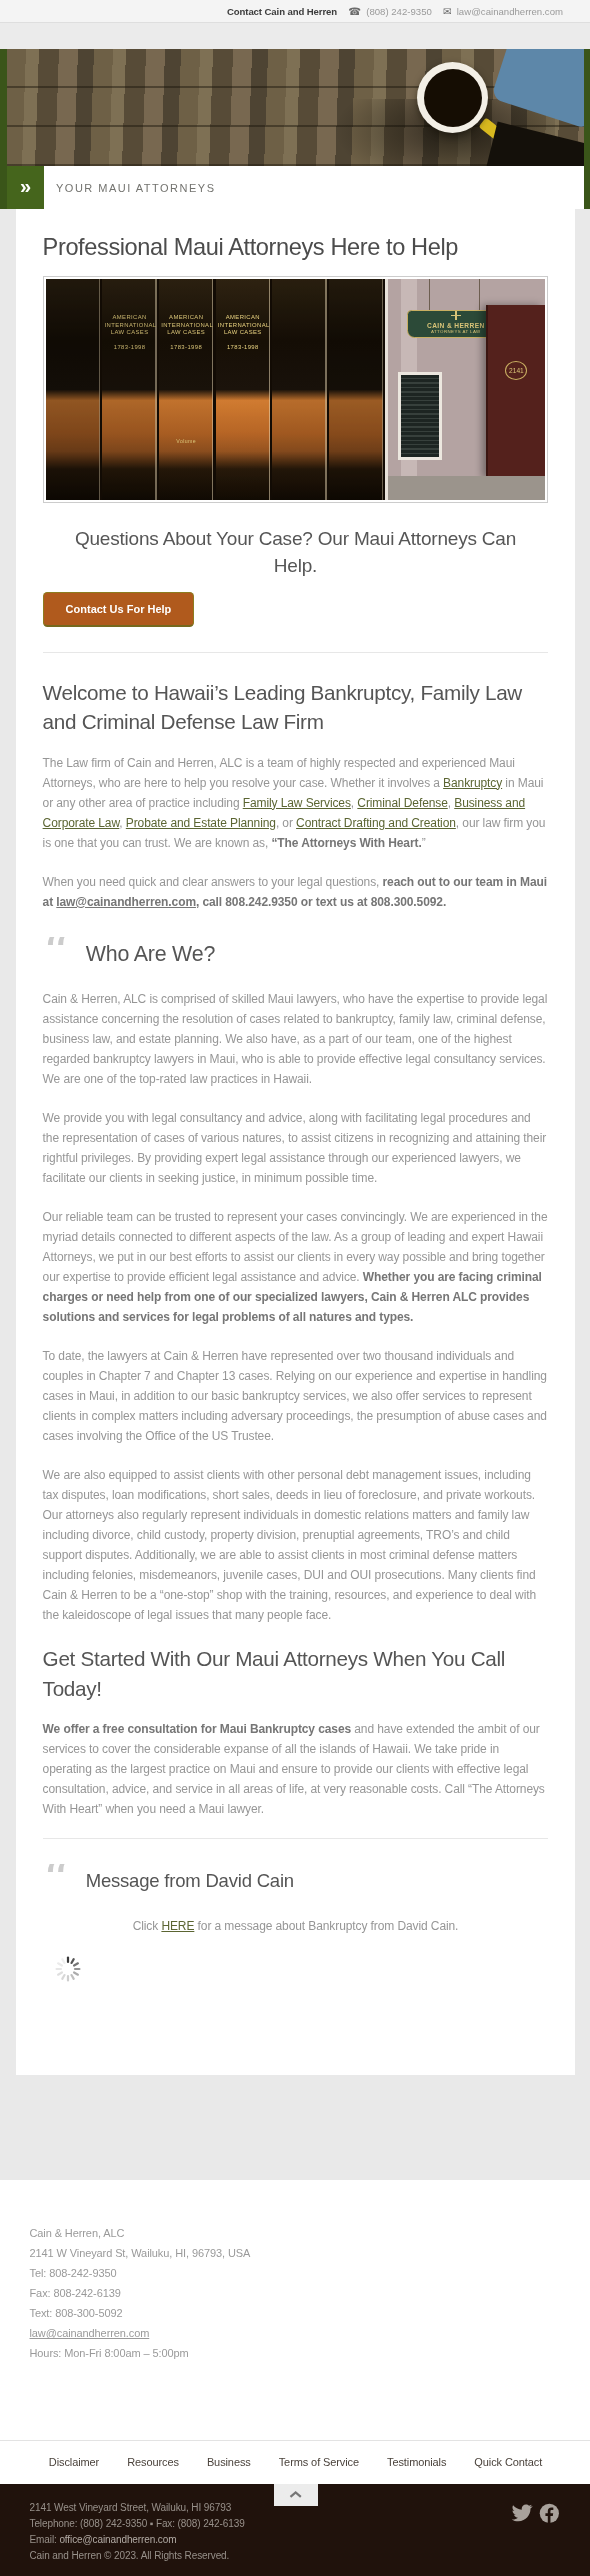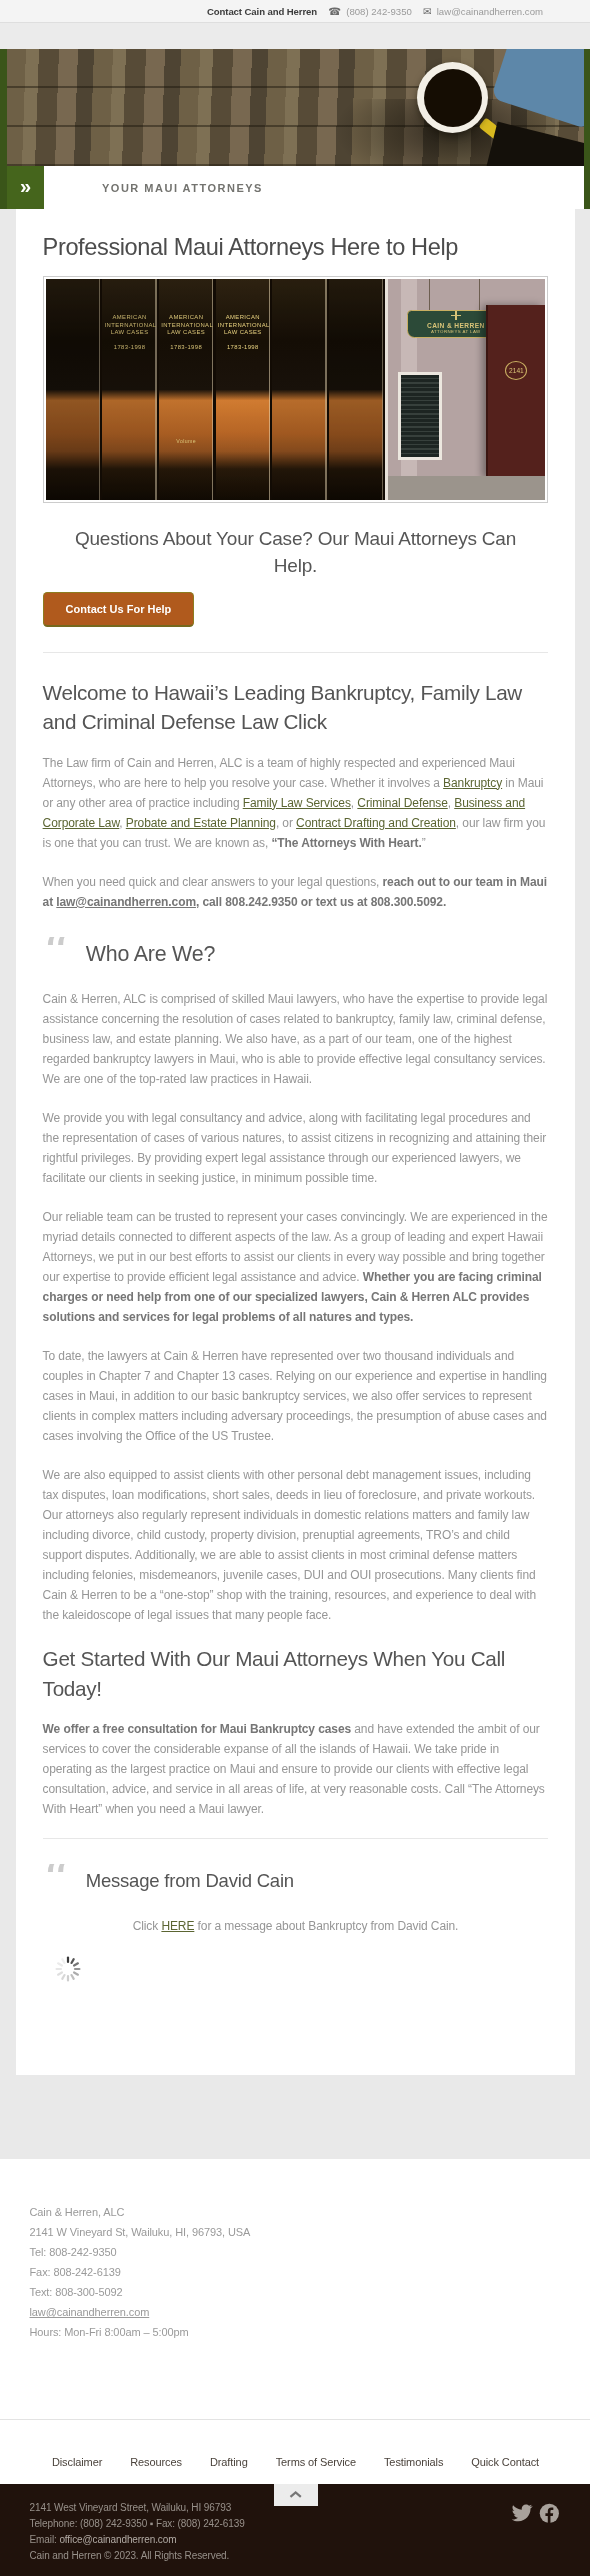--- a/index.html
+++ b/index.html
@@ -2,21 +2,21 @@
 <html style="font-size:11.8px"><head>
 <meta charset="utf-8">
 <style>
   * { margin:0; padding:0; box-sizing:border-box; }
   html,body { background:#e9e9e9; }
   body { font-family:"Liberation Sans", sans-serif; width:591px; margin:0 auto; }
   .page { position:relative; width:591px; min-height:2576px; display:flex; flex-direction:column; background:#e9e9e9; overflow:hidden; }
 
   
   .topbar { height:23px; background:#f4f4f4; border-bottom:0.7px solid #dedede;
-            display:flex; align-items:center; justify-content:flex-end; padding-right:48px; gap:5.2px;
+            display:flex; align-items:center; justify-content:flex-end; padding-right:28px; gap:5.2px;
             font-size:9.6px; color:#9a9a9a; }
   .topbar .contact-label { font-weight:bold; color:#3c3c3c; letter-spacing:-0.1px; }
   .topbar .ico { color:#6b6b6b; font-size:10.3px; margin-left:5.9px; }
   .topbar a { color:#9a9a9a; text-decoration:none; }
   .subband { height:26px; background:#ebebeb; }
 
   
   .hero { position:relative; height:117px; border-left:7.4px solid #3a5519; border-right:7.4px solid #3a5519;
           overflow:hidden;
           background:
@@ -30,22 +30,22 @@
   .hero .cup .coffee { position:absolute; left:6.6px; top:6.6px; width:58px; height:58px; border-radius:50%; background:#150d03; }
   .hero .handle { position:absolute; left:473px; top:74px; width:22px; height:11.8px; background:#d8b91f; border-radius:3px; transform:rotate(38deg); }
   .hero .bluepad { position:absolute; right:-20.7px; top:-22px; width:103px; height:89px; background:#5d87a9; border-radius:11.8px; transform:rotate(18deg); }
   .hero .darkcorner { position:absolute; right:-14.8px; bottom:-34px; width:111px; height:66px; background:#14100a; transform:rotate(14deg); }
 
   
   .crumbbar { height:43px; background:#ffffff; border-left:7.4px solid #3a5519; border-right:7.4px solid #3a5519;
               display:flex; align-items:stretch; }
   .crumb-tile { width:37px; background:#45651c; color:#fff; display:flex; align-items:center; justify-content:center;
                 font-size:20px; font-weight:bold; line-height:1; padding-bottom:3px; }
-  .crumb-label { display:flex; align-items:center; padding-left:22px; font-size:11px; letter-spacing:1.5px;
-                 color:#73736f; font-weight:bold;margin-left:36px; }
+  .crumb-label { display:flex; align-items:center; padding-left:12px; font-size:11px; letter-spacing:1.5px;
+                 color:#73736f; font-weight:normal; }
 
   
   .card { background:#fff; margin:0 16px; padding:19px 26.6px 0; }
   h1.page-title { font-size:23.6px; font-weight:400; color:#4c4c4c; letter-spacing:-0.4px; margin:5.9px 0 14.8px; }
 
   
   .figure { border:0.7px solid #cccccc; background:#fff; padding:2.2px; margin:0 0 22px; }
   .figure-inner { position:relative; height:221px; display:flex; background:#120b04; overflow:hidden; }
   .books { position:relative; flex:1 1 68%; display:flex; }
   .spine { position:relative; flex:1; margin-right:2.2px;
@@ -103,21 +103,21 @@
   .w-left { width:273px; }
   .w-left .line { font-size:11px; line-height:20px; color:#9a9a9a; letter-spacing:-0.1px; }
   .w-left a { color:#9a9a9a; text-decoration:underline; }
   .w-right { flex:1; position:relative; }
   .w-title { font-size:11px; letter-spacing:0.7px; color:#6e6e6e; font-weight:bold; }
   .w-right .spin { position:absolute; left:102px; top:124px; }
 
   
   .menubar { background:#fff; border-top:0.7px solid #e3e3e3; display:flex; justify-content:center; gap:28px;
              padding:14.8px 0 16px; }
-  .menubar a { font-size:11px; color:#4b433c; text-decoration:none; letter-spacing:-0.1px;margin-top:21px; }
+  .menubar a { font-size:11px; color:#4b433c; text-decoration:none; letter-spacing:-0.1px; }
 
   
   .brown { position:relative; background:#20120c; height:92px; padding:16px 0 0 29.5px; }
   .totop { position:absolute; left:50%; top:0; margin-left:-22px; width:44px; height:22px; background:#ececec;
            display:flex; align-items:center; justify-content:center; cursor:pointer; }
   .totop svg { display:block; }
   .brown .line { font-size:10px; line-height:16px; color:#97908a; letter-spacing:-0.1px; }
   .brown .line a { color:#b1aaa4; text-decoration:none; }
   .socials { position:absolute; right:31px; top:19px; display:flex; align-items:center; gap:5.9px; }
   .socials svg { display:block; }
@@ -207,21 +207,21 @@
         </div>
       </div>
     </div>
 
     <h2 class="cta-heading">Questions About Your Case? Our Maui Attorneys Can Help.</h2>
     <div class="cta-button-row">
       <span class="cta-button">Contact Us For Help</span>
     </div>
     <hr class="divider">
 
-    <h2 class="section-heading">Welcome to Hawaii’s Leading Bankruptcy, Family Law and Criminal Defense Law Click</h2>
+    <h2 class="section-heading">Welcome to Hawaii’s Leading Bankruptcy, Family Law and Criminal Defense Law Firm</h2>
     <p class="body-text"><span>The Law firm of Cain and Herren, ALC is a team of highly respected and experienced Maui Attorneys, who are here to help you resolve your case. Whether it involves a </span><a href="#" class="lnk">Bankruptcy</a><span> in Maui or any other area of practice including </span><a href="#" class="lnk">Family Law Services</a><span>, </span><a href="#" class="lnk">Criminal Defense</a><span>, </span><a href="#" class="lnk">Business and Corporate Law</a><span>, </span><a href="#" class="lnk">Probate and Estate Planning</a><span>, or </span><a href="#" class="lnk">Contract Drafting and Creation</a><span>, our law firm you is one that you can trust. We are known as, </span><span class="b">“The Attorneys With Heart.</span><span>”</span></p>
     <p class="body-text"><span>When you need quick and clear answers to your legal questions, </span><span class="b">reach out to our team in Maui at </span><a href="#" class="lnk b">law@cainandherren.com</a><span class="b">, call 808.242.9350 or text us at 808.300.5092.</span></p>
 
     <div class="quote-block">
       <span class="quote-icon">“</span>
       <span class="quote-text">Who Are We?</span>
     </div>
     <p class="body-text"><span>Cain &amp; Herren, ALC is comprised of skilled Maui lawyers, who have the expertise to provide legal assistance concerning the resolution of cases related to bankruptcy, family law, criminal defense, business law, and estate planning. We also have, as a part of our team, one of the highest regarded bankruptcy lawyers in Maui, who is able to provide effective legal consultancy services. We are one of the top-rated law practices in Hawaii.</span></p>
     <p class="body-text"><span>We provide you with legal consultancy and advice, along with facilitating legal procedures and the representation of cases of various natures, to assist citizens in recognizing and attaining their rightful privileges. By providing expert legal assistance through our experienced lawyers, we facilitate our clients in seeking justice, in minimum possible time.</span></p>
     <p class="body-text"><span>Our reliable team can be trusted to represent your cases convincingly. We are experienced in the myriad details connected to different aspects of the law. As a group of leading and expert Hawaii Attorneys, we put in our best efforts to assist our clients in every way possible and bring together our expertise to provide efficient legal assistance and advice. </span><span class="b">Whether you are facing criminal charges or need help from one of our specialized lawyers, Cain &amp; Herren ALC provides solutions and services for legal problems of all natures and types.</span></p>
@@ -266,21 +266,21 @@
       <div class="line">Fax: 808-242-6139</div>
       <div class="line">Text: 808-300-5092</div>
       <div class="line"><a href="#">law@cainandherren.com</a></div>
       <div class="line">Hours: Mon-Fri 8:00am – 5:00pm</div>
     </div>
   </div>
 
   <div class="menubar">
       <a href="#">Disclaimer</a>
       <a href="#">Resources</a>
-      <a href="#">Drafting</a>
+      <a href="#">Business</a>
       <a href="#">Terms of Service</a>
       <a href="#">Testimonials</a>
       <a href="#">Quick Contact</a>
     </div>
 
   <div class="brown">
     <div class="totop">
       <svg width="13.3" height="7.4" viewBox="0 0 18 10">
         <polyline points="2,8 9,2 16,8" fill="none" stroke="#777777" stroke-width="3"></polyline>
       </svg>

